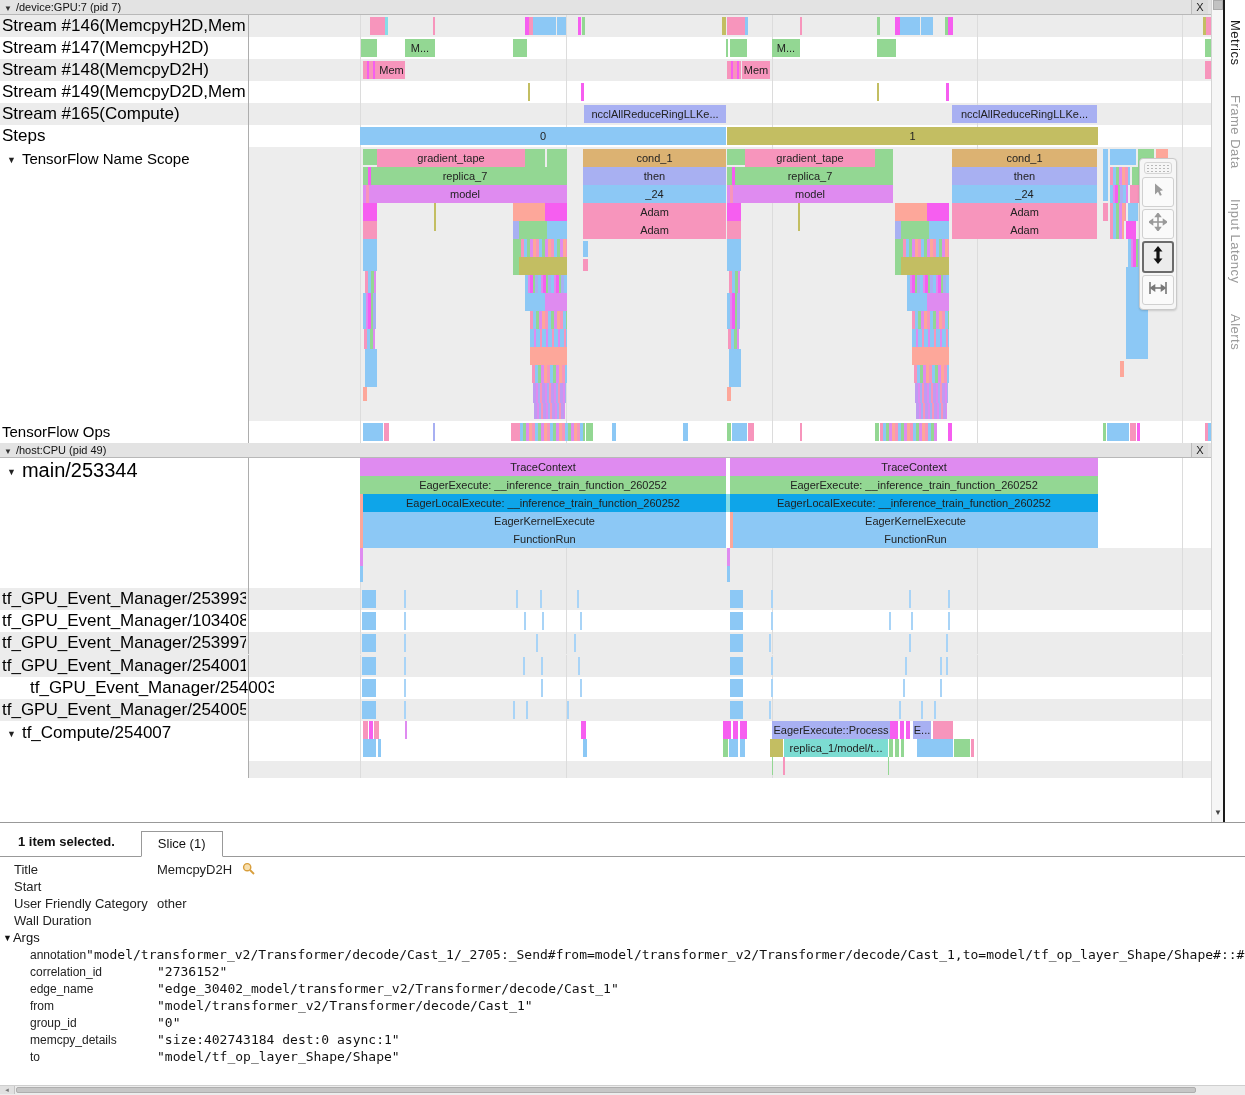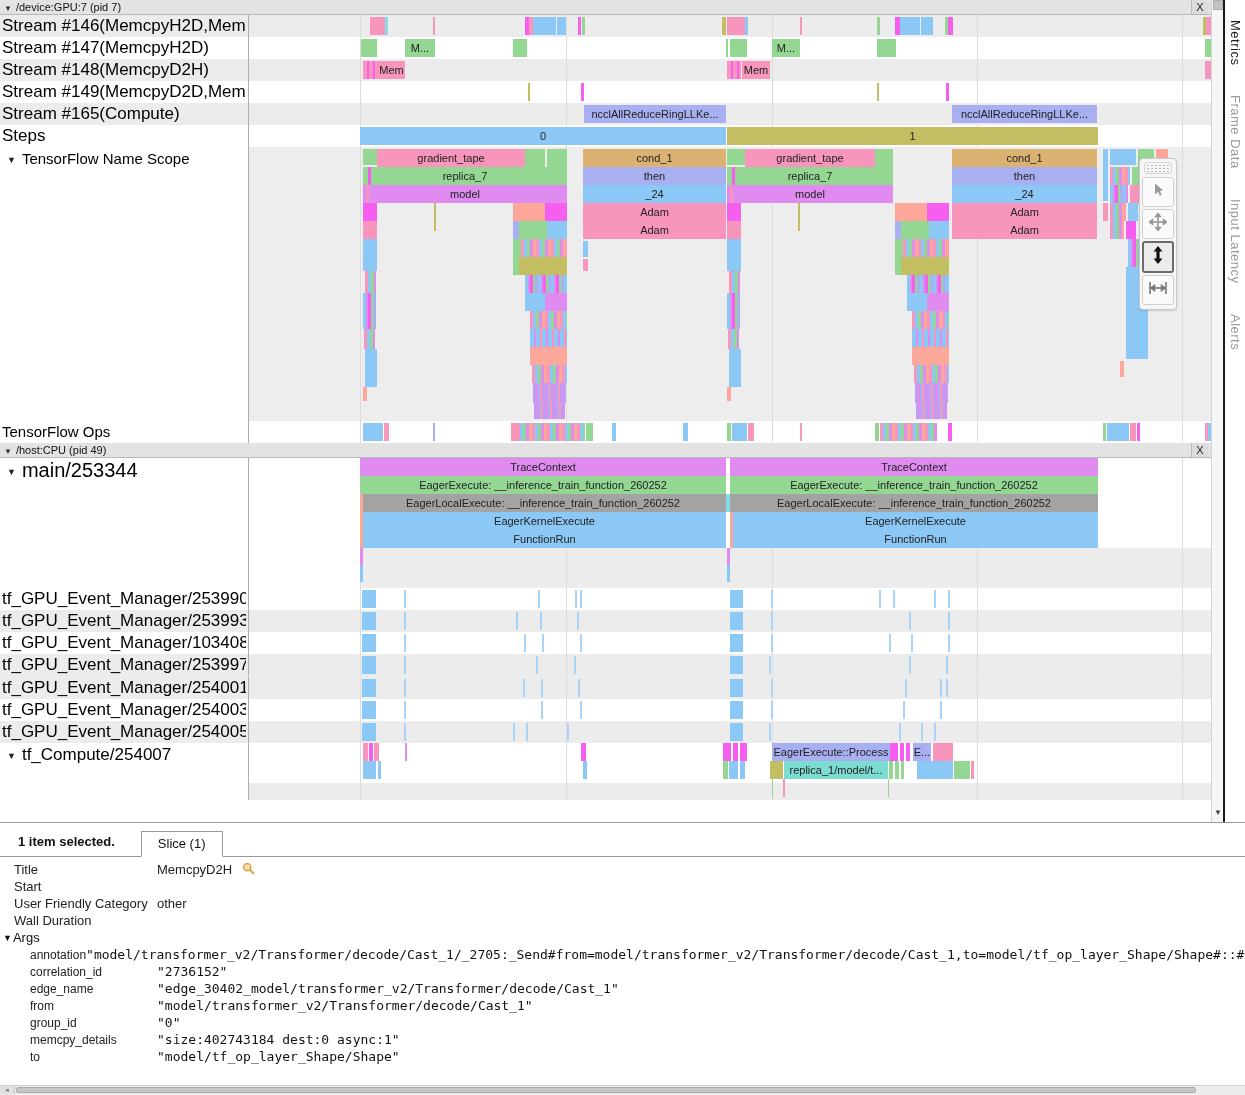--- a/index.html
+++ b/index.html
@@ -15,21 +15,21 @@
   .rlabel{position:absolute;left:2px;top:0;width:244px;overflow:hidden;white-space:nowrap;color:#000;z-index:3;}
   .lbl-lg{font-size:17px;}
   .lbl-md{font-size:15px;}
   .lbl-xl{font-size:20px;}
   .r-arrow{font-size:9px;margin-right:6px;vertical-align:middle;color:#222;}
   .bar{position:absolute;box-sizing:border-box;display:flex;align-items:center;justify-content:center;font-size:11px;color:#222;overflow:hidden;white-space:nowrap;z-index:2;}
   .gline{position:absolute;top:0;width:1px;z-index:1;}
   .bgfill{position:absolute;z-index:0;}
   
   .c-pink{background:#f795bc}.c-salmon{background:#fda79a}.c-green{background:#93d793}
-  .c-olivegreen{background:#a3a3a3}.c-blue{background:#8cc8f5}.c-stepblue{background:#8cc8f5}
+  .c-olivegreen{background:#0ea5e9}.c-blue{background:#8cc8f5}.c-stepblue{background:#8cc8f5}
   .c-tickblue{background:#a9d4f7}.c-lavender{background:#a8b0f2}.c-violet{background:#df8bf0}
   .c-magenta{background:#f65ef0}.c-tan{background:#dcb272}.c-olive{background:#c3be62}
   .c-oliveb{background:#c3be62}.c-teal{background:#7cdcd2}.c-cyan{background:#86dce8}
   .c-emptybg{background:#ececec}.c-canvasgray{background:#ededed}
   .c-pinkstripe{background:repeating-linear-gradient(90deg,#f795bc 0 4px,#f65ef0 4px 6px)}
   .c-mosaicA{background:repeating-linear-gradient(90deg,#f795bc 0 3px,#8cc8f5 3px 6px,#93d793 6px 9px,#df8bf0 9px 12px,#fda79a 12px 15px)}
   .c-mosaicB{background:repeating-linear-gradient(90deg,#8cc8f5 0 3px,#df8bf0 3px 5px,#f65ef0 5px 8px,#93d793 8px 10px,#a8b0f2 10px 13px)}
   .c-mosaicBlue{background:repeating-linear-gradient(90deg,#8cc8f5 0 4px,#df8bf0 4px 6px,#8cc8f5 6px 10px,#f795bc 10px 12px)}
   .c-mosaicV{background:repeating-linear-gradient(90deg,#c09bf2 0 3px,#df8bf0 3px 5px,#a8b0f2 5px 7px,#f795bc 7px 9px)}
   .c-grid{background:#dcdcdc}.c-griddark{background:#adadad}
@@ -339,40 +339,20 @@
             <div class="bar c-blue" style="left: 363px; top: 72px; width: 363px; height: 18px;">FunctionRun</div>
             <div class="bar c-salmon" style="left: 730px; top: 54px; width: 3px; height: 36px;"></div>
             <div class="bar c-blue" style="left: 733px; top: 54px; width: 365px; height: 18px;">EagerKernelExecute</div>
             <div class="bar c-blue" style="left: 733px; top: 72px; width: 365px; height: 18px;">FunctionRun</div>
             <div class="bar c-violet" style="left: 360px; top: 90px; width: 3px; height: 18px;"></div>
             <div class="bar c-blue" style="left: 360px; top: 108px; width: 3px; height: 16px;"></div>
             <div class="bar c-violet" style="left: 727px; top: 90px; width: 3px; height: 18px;"></div>
             <div class="bar c-blue" style="left: 727px; top: 108px; width: 3px; height: 16px;"></div>
             <div class="rlabel lbl-xl" style="line-height: 24px; padding-left: 5px;"><span class="r-arrow">▼</span>main/253344</div>
           </div>
-          <div class="trow" style="height: 22px;">
-            <div class="gline c-grid" style="left: 360px; height: 22px;"></div>
-            <div class="gline c-grid" style="left: 566px; height: 22px;"></div>
-            <div class="gline c-grid" style="left: 772px; height: 22px;"></div>
-            <div class="gline c-grid" style="left: 977px; height: 22px;"></div>
-            <div class="gline c-grid" style="left: 1182px; height: 22px;"></div>
-            <div class="gline c-griddark" style="left: 248px; height: 22px;"></div>
-            <div class="bar c-blue" style="left: 362px; top: 2px; width: 14px; height: 18px;"></div>
-            <div class="bar c-tickblue" style="left: 404px; top: 2px; width: 2px; height: 18px;"></div>
-            <div class="bar c-tickblue" style="left: 538px; top: 2px; width: 2px; height: 18px;"></div>
-            <div class="bar c-tickblue" style="left: 575px; top: 2px; width: 2px; height: 18px;"></div>
-            <div class="bar c-tickblue" style="left: 580px; top: 2px; width: 2px; height: 18px;"></div>
-            <div class="bar c-blue" style="left: 730px; top: 2px; width: 13px; height: 18px;"></div>
-            <div class="bar c-tickblue" style="left: 771px; top: 2px; width: 2px; height: 18px;"></div>
-            <div class="bar c-tickblue" style="left: 879px; top: 2px; width: 2px; height: 18px;"></div>
-            <div class="bar c-tickblue" style="left: 893px; top: 2px; width: 2px; height: 18px;"></div>
-            <div class="bar c-tickblue" style="left: 934px; top: 2px; width: 2px; height: 18px;"></div>
-            <div class="bar c-tickblue" style="left: 948px; top: 2px; width: 2px; height: 18px;"></div>
-            <div class="rlabel lbl-lg" style="line-height: 22px;">tf_GPU_Event_Manager/253990</div>
-          </div>
           <div class="trow alt" style="height: 22px;">
             <div class="gline c-grid" style="left: 360px; height: 22px;"></div>
             <div class="gline c-grid" style="left: 566px; height: 22px;"></div>
             <div class="gline c-grid" style="left: 772px; height: 22px;"></div>
             <div class="gline c-grid" style="left: 977px; height: 22px;"></div>
             <div class="gline c-grid" style="left: 1182px; height: 22px;"></div>
             <div class="gline c-griddark" style="left: 248px; height: 22px;"></div>
             <div class="bar c-blue" style="left: 362px; top: 2px; width: 14px; height: 18px;"></div>
             <div class="bar c-tickblue" style="left: 404px; top: 2px; width: 2px; height: 18px;"></div>
             <div class="bar c-tickblue" style="left: 516px; top: 2px; width: 2px; height: 18px;"></div>
@@ -447,21 +427,21 @@
             <div class="gline c-grid" style="left: 1182px; height: 22px;"></div>
             <div class="gline c-griddark" style="left: 248px; height: 22px;"></div>
             <div class="bar c-blue" style="left: 362px; top: 2px; width: 14px; height: 18px;"></div>
             <div class="bar c-tickblue" style="left: 404px; top: 2px; width: 2px; height: 18px;"></div>
             <div class="bar c-tickblue" style="left: 541px; top: 2px; width: 2px; height: 18px;"></div>
             <div class="bar c-tickblue" style="left: 580px; top: 2px; width: 2px; height: 18px;"></div>
             <div class="bar c-blue" style="left: 730px; top: 2px; width: 13px; height: 18px;"></div>
             <div class="bar c-tickblue" style="left: 771px; top: 2px; width: 2px; height: 18px;"></div>
             <div class="bar c-tickblue" style="left: 903px; top: 2px; width: 2px; height: 18px;"></div>
             <div class="bar c-tickblue" style="left: 940px; top: 2px; width: 2px; height: 18px;"></div>
-            <div class="rlabel lbl-lg" style="line-height: 22px;">tf_GPU_Event_Manager/254003</div>
+            <div class="rlabel lbl-lg" style="line-height: 22px; margin-left: 28px;">tf_GPU_Event_Manager/254003</div>
           </div>
           <div class="trow alt" style="height: 22px; padding-left: 24px;">
             <div class="gline c-grid" style="left: 360px; height: 22px;"></div>
             <div class="gline c-grid" style="left: 566px; height: 22px;"></div>
             <div class="gline c-grid" style="left: 772px; height: 22px;"></div>
             <div class="gline c-grid" style="left: 977px; height: 22px;"></div>
             <div class="gline c-grid" style="left: 1182px; height: 22px;"></div>
             <div class="gline c-griddark" style="left: 248px; height: 22px;"></div>
             <div class="bar c-blue" style="left: 362px; top: 2px; width: 14px; height: 18px;"></div>
             <div class="bar c-tickblue" style="left: 404px; top: 2px; width: 2px; height: 18px;"></div>

